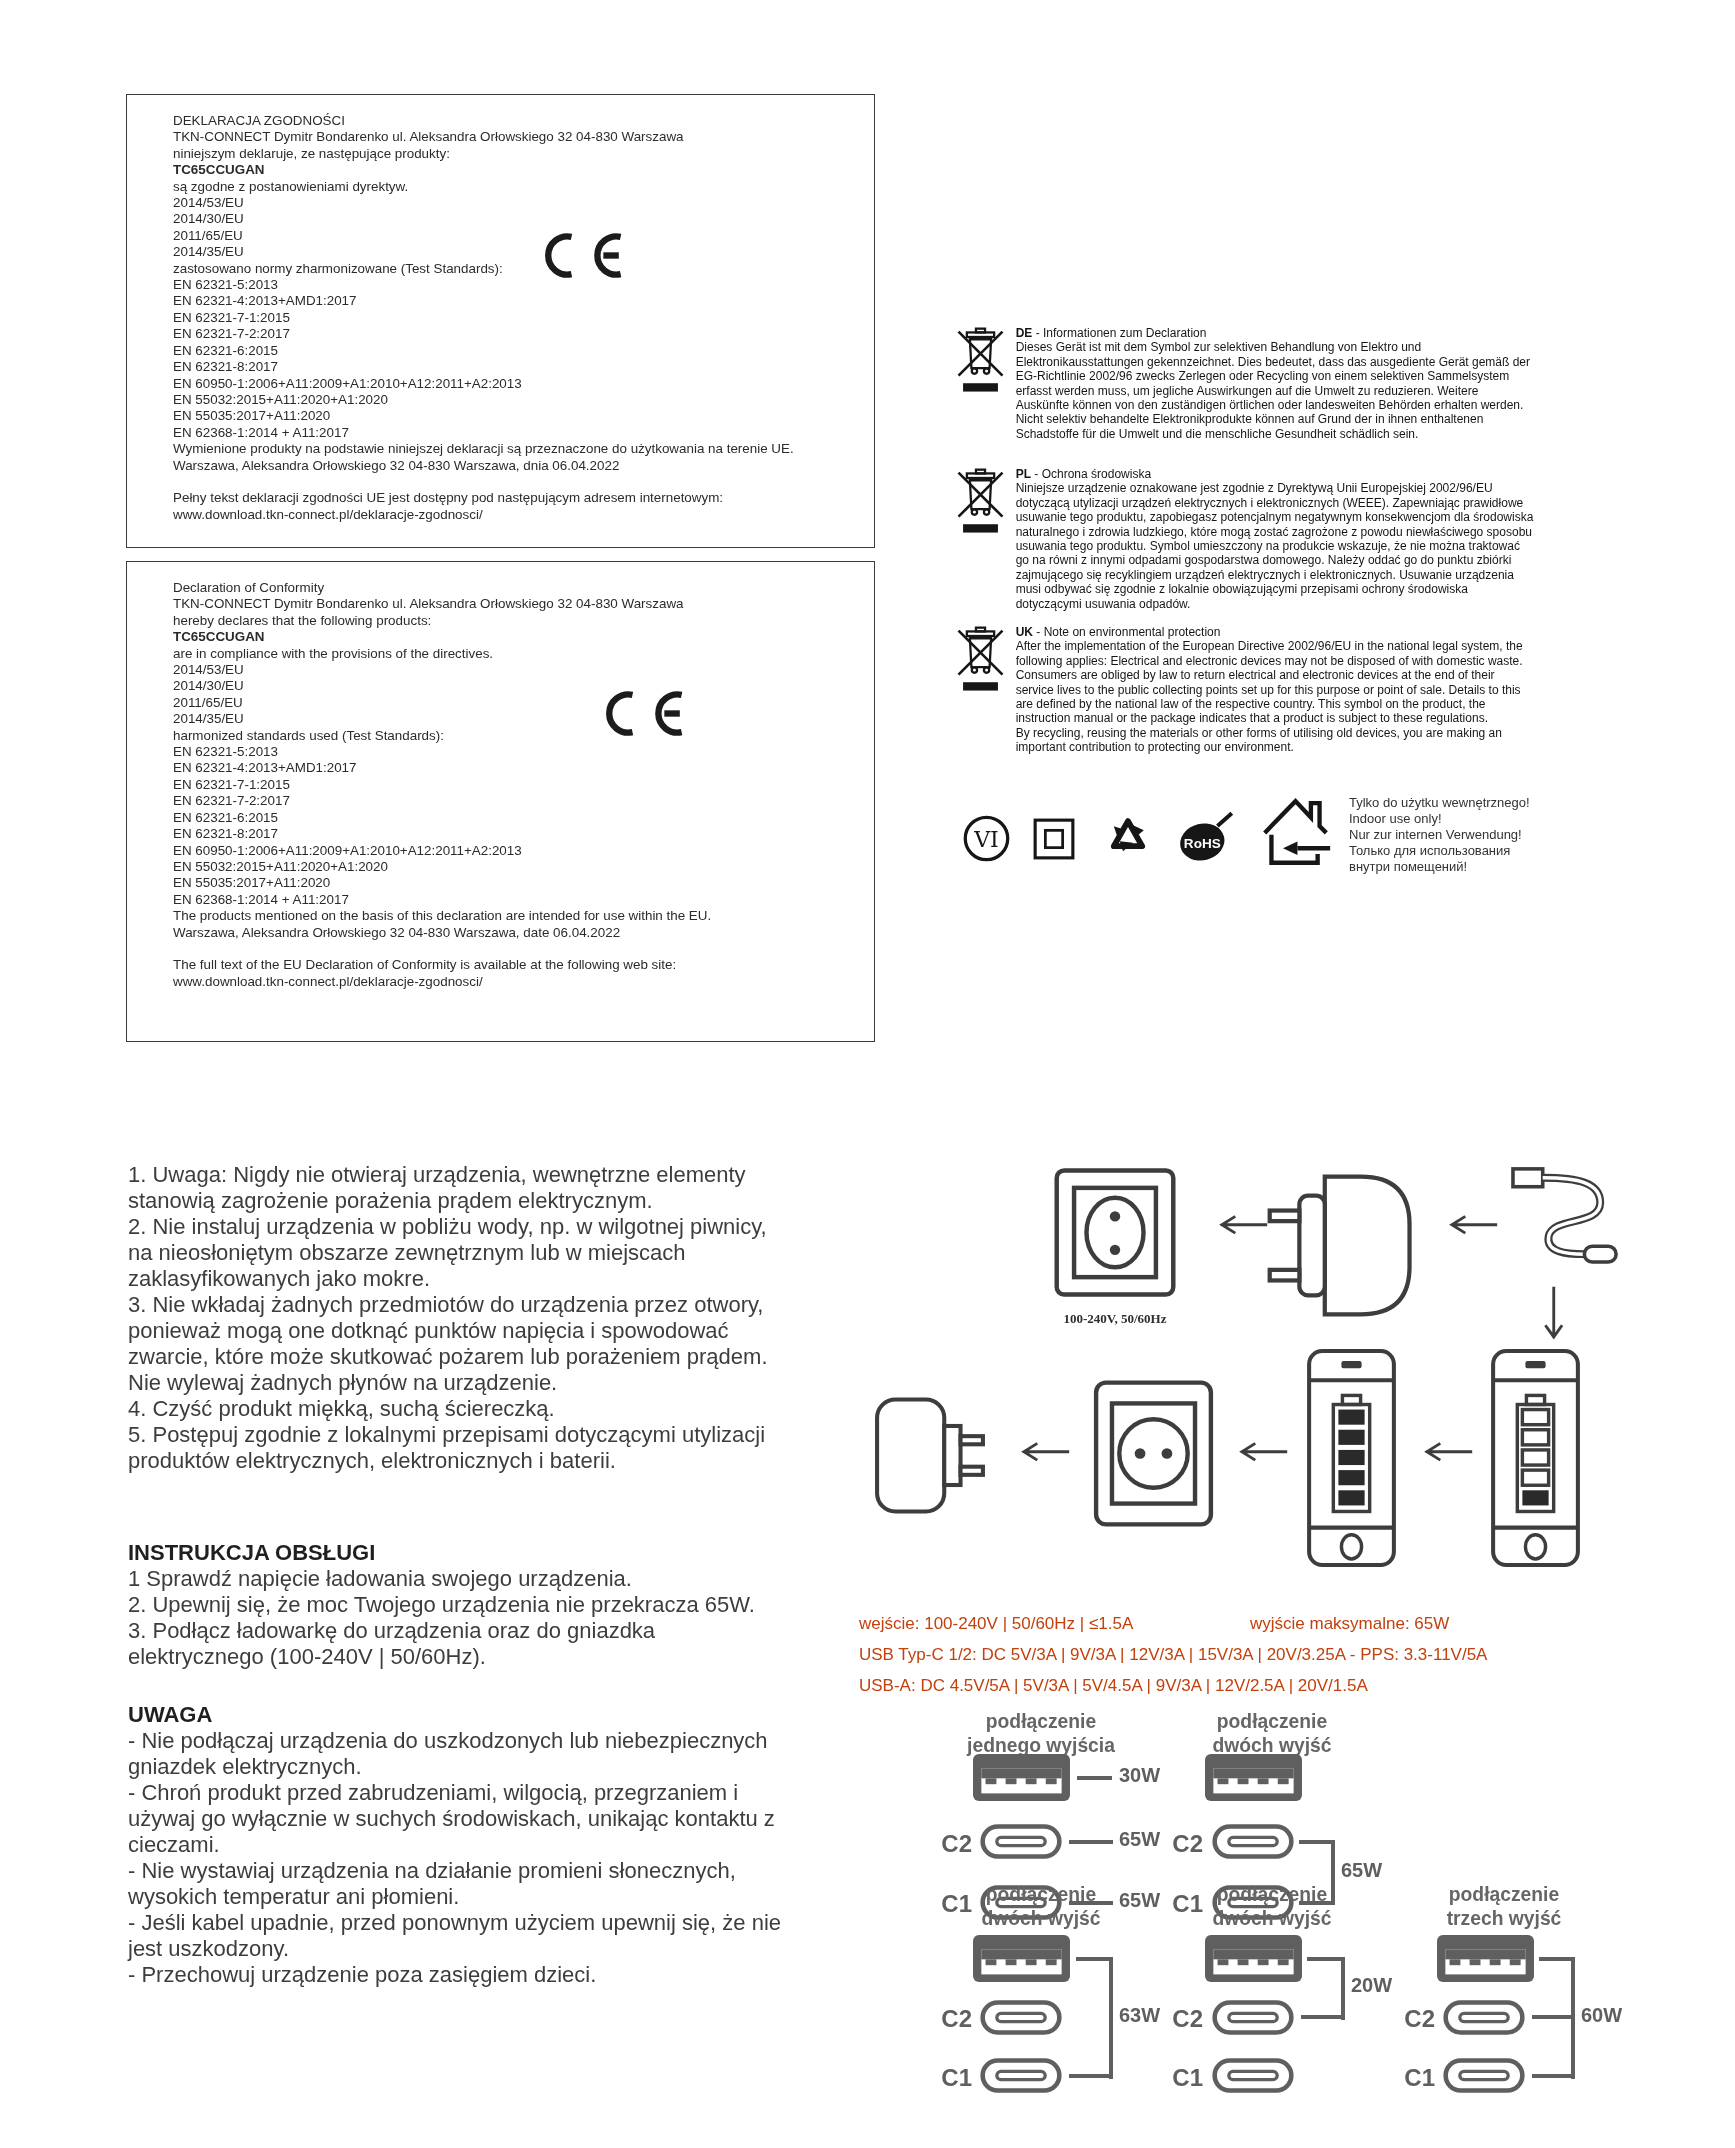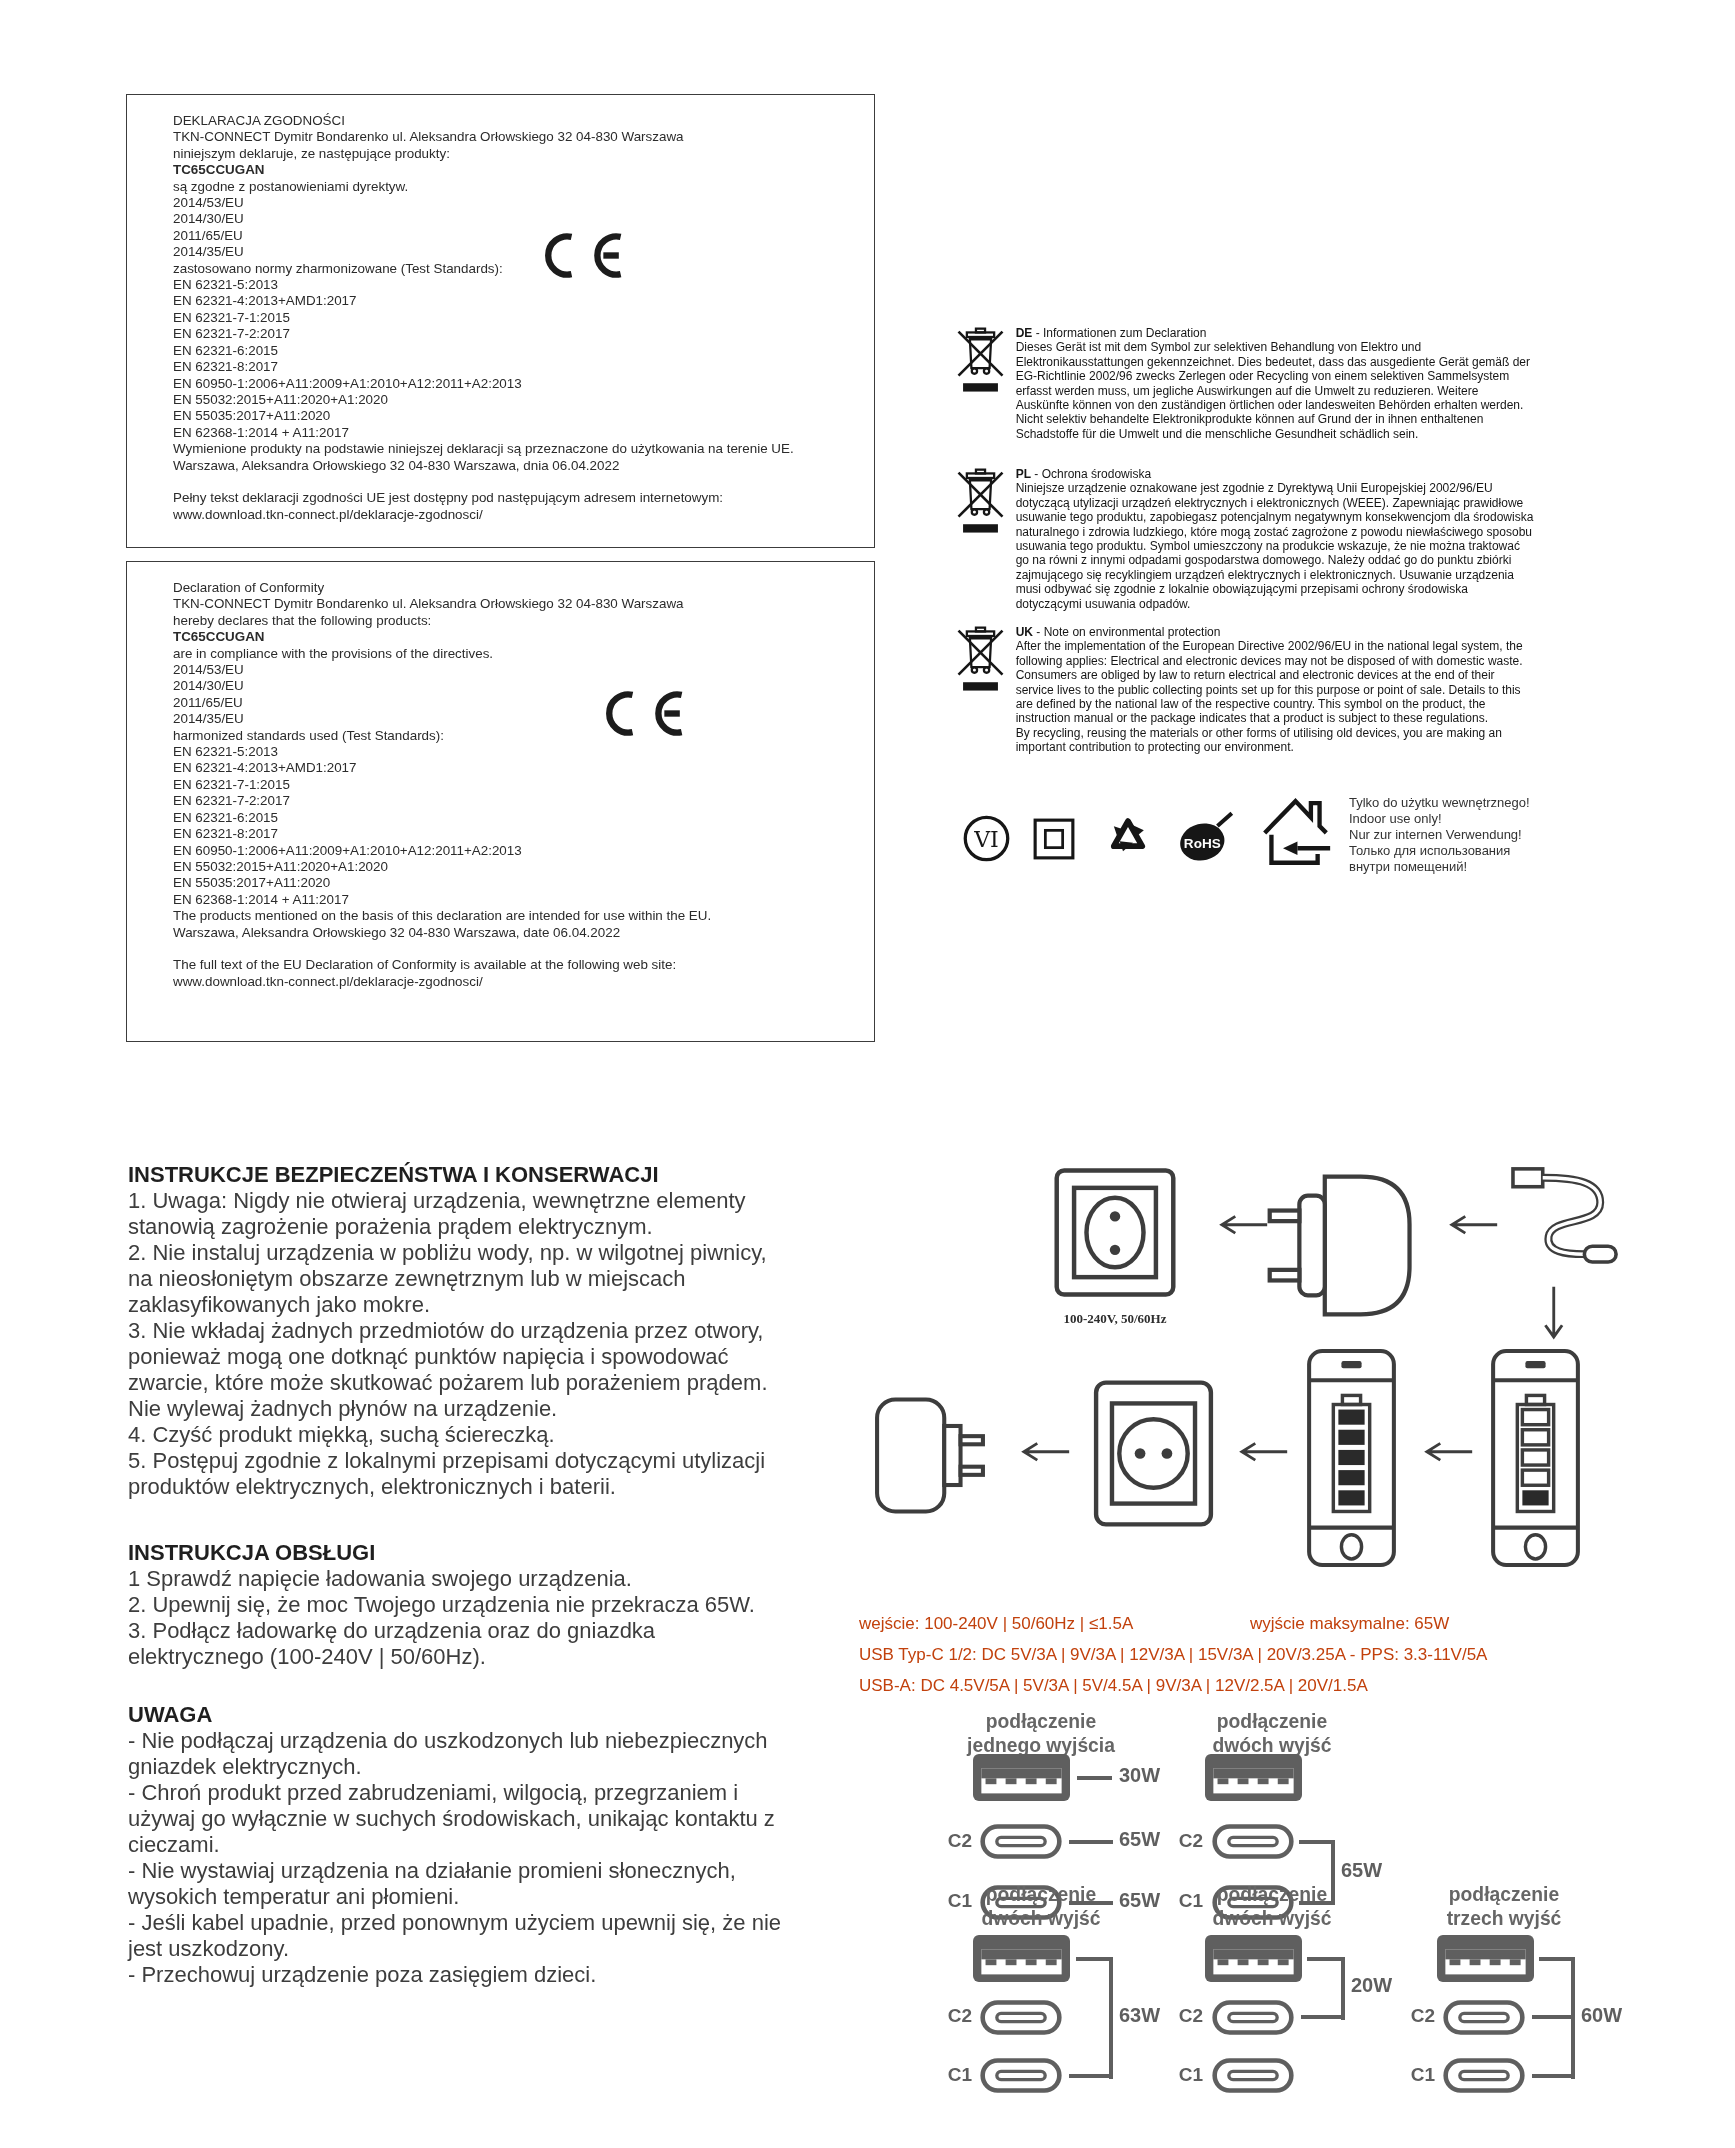--- a/index.html
+++ b/index.html
@@ -13,21 +13,21 @@
   .env-note{display:flex;gap:11.7px;color:#161616;}
   .env-icon{flex:0 0 47px;}
   .env-text{font-size:12px;line-height:14.4px;width:587px;}
   .env-text b{font-weight:bold;}
   .sec-title{font-size:22px;font-weight:bold;color:#1f1f1f;line-height:26px;}
   .sec-body{font-size:22px;line-height:26px;color:#3d3d3d;}
   .indoor-text{font-size:13px;line-height:16px;color:#333;}
   .socket-label{font-size:13px;font-weight:bold;color:#2e2e2e;text-align:center;font-family:Liberation Serif, serif;}
   .spec-line{font-size:17px;color:#c2410c;white-space:nowrap;}
   .conn-title{font-size:19.3px;font-weight:bold;color:#666;text-align:center;line-height:24px;}
-  .port-label{font-size:19px;color:#5f5f5f;font-weight:bold;text-align:right;width:37px;}
+  .port-label{font-size:24px;color:#5f5f5f;font-weight:bold;text-align:right;width:37px;}
   .power-label{font-size:20px;color:#5f5f5f;font-weight:bold;}
   .hline{position:absolute;height:0;border-top:4.2px solid #5f5f5f;}
   .vline{position:absolute;width:0;border-left:4.2px solid #5f5f5f;}
   svg{display:block;}
 </style>
 </head>
 <body>
 
 <div id="page">
 
@@ -223,21 +223,20 @@
       <polygon points="42,51 42,65 27,58" fill="#161616"></polygon>
     </svg>
   </div>
   <div class="abs indoor-text pre" style="left:1349px;top:795px;">Tylko do użytku wewnętrznego!
 Indoor use only!
 Nur zur internen Verwendung!
 Только для использования
 внутри помещений!</div>
 
   <div class="abs" style="left:128px;top:1162px;width:738px;">
-    <div class="sec-title">INSTRUKCJE BEZPIECZEŃSTWA I KONSERWACJI</div>
     <div class="sec-body pre">1. Uwaga: Nigdy nie otwieraj urządzenia, wewnętrzne elementy
 stanowią zagrożenie porażenia prądem elektrycznym.
 2. Nie instaluj urządzenia w pobliżu wody, np. w wilgotnej piwnicy,
 na nieosłoniętym obszarze zewnętrznym lub w miejscach
 zaklasyfikowanych jako mokre.
 3. Nie wkładaj żadnych przedmiotów do urządzenia przez otwory,
 ponieważ mogą one dotknąć punktów napięcia i spowodować
 zwarcie, które może skutkować pożarem lub porażeniem prądem.
 Nie wylewaj żadnych płynów na urządzenie.
 4. Czyść produkt miękką, suchą ściereczką.

